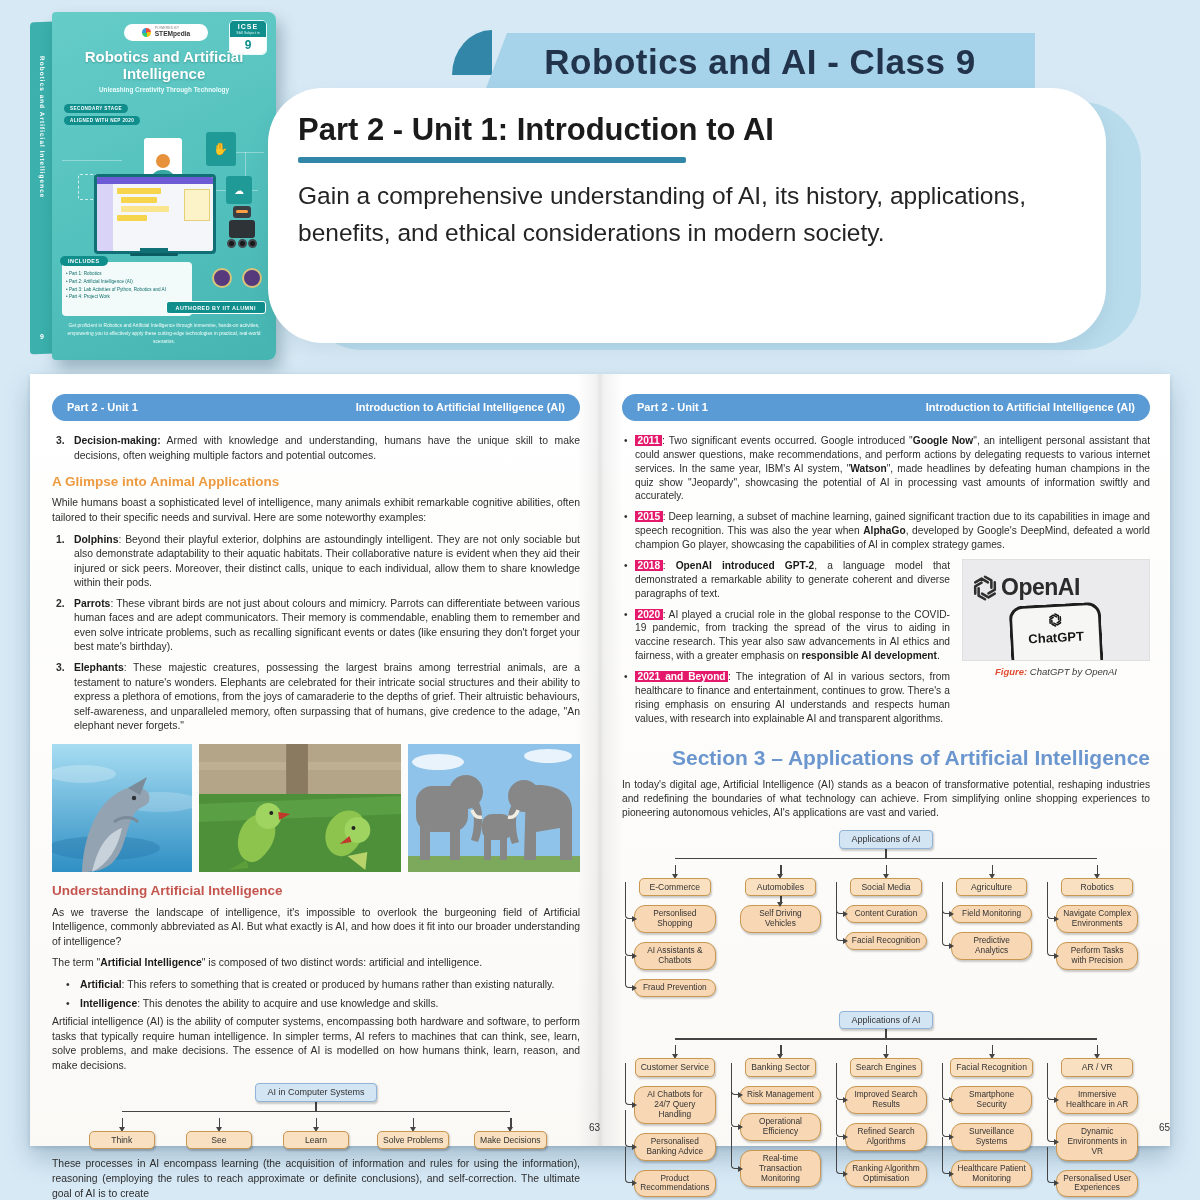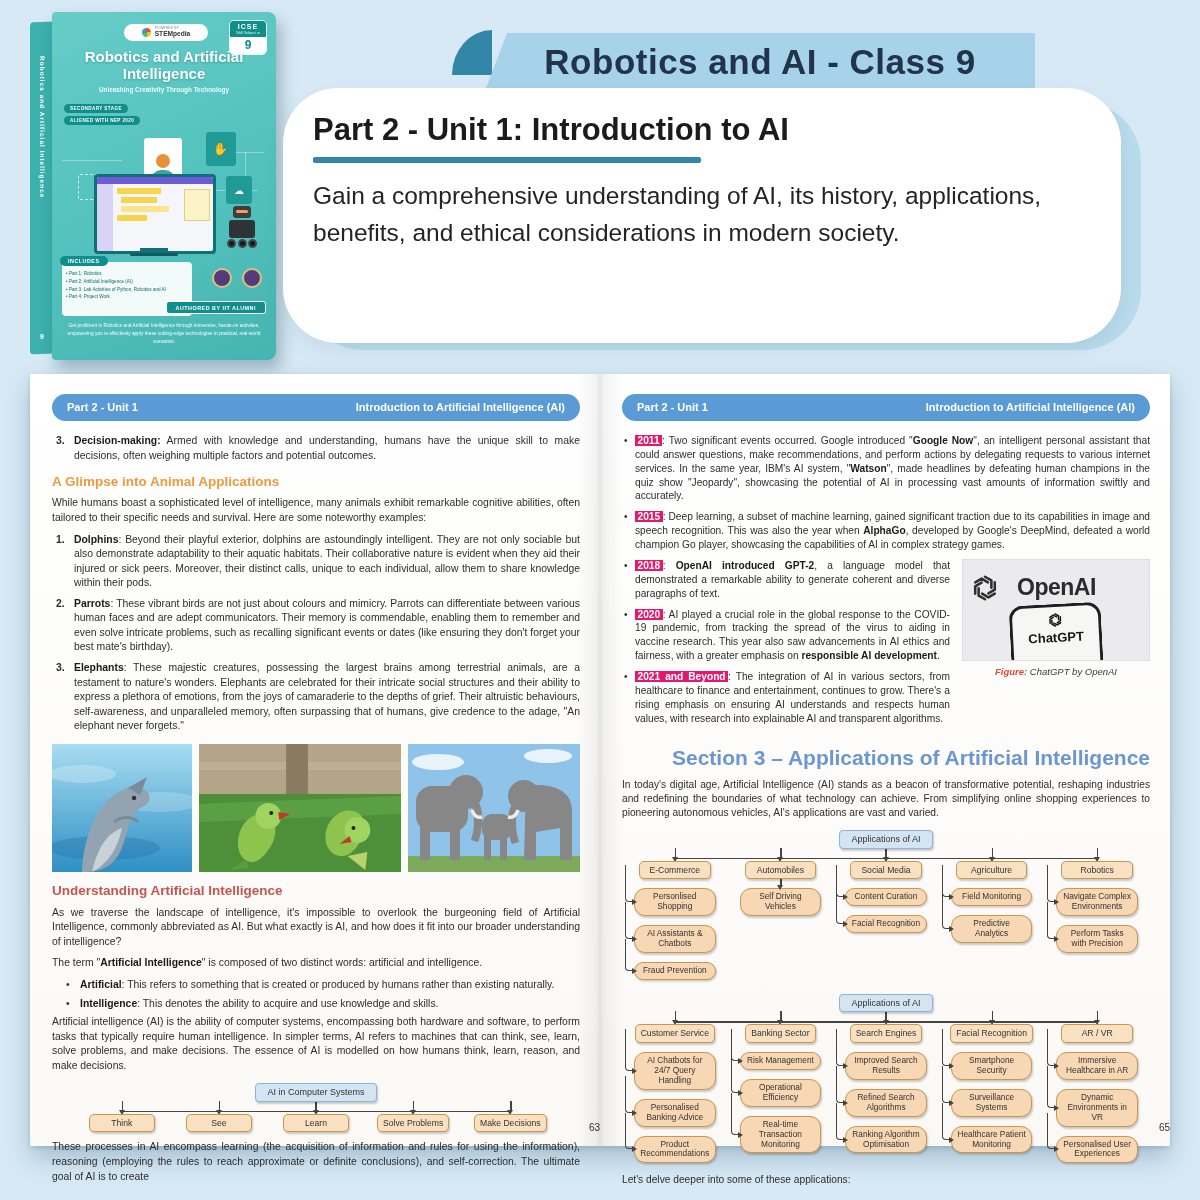--- a/index.html
+++ b/index.html
@@ -65,21 +65,21 @@
   .authored{position:absolute;right:10px;bottom:46px;background:#0f8e8c;border:1px solid #fff;color:#fff;
             font-size:5.4px;font-weight:bold;padding:2.5px 9px;border-radius:3px;letter-spacing:.5px;}
   .cover-footer{position:absolute;left:8px;right:8px;bottom:14px;text-align:center;color:#f2fdfc;font-size:4.8px;line-height:1.7;}
 
   
   .swoosh{position:absolute;left:452px;top:30px;width:40px;height:45px;background:#3287a8;border-radius:100% 0 0 0;}
   .banner{position:absolute;left:485px;top:33px;width:550px;height:58px;background:#a6d3e9;
           clip-path:polygon(22px 0,100% 0,100% 100%,0 100%);display:flex;align-items:center;justify-content:center;}
   .banner-title{font-size:35px;font-weight:bold;color:#22344c;letter-spacing:.5px;}
   .card-bg{position:absolute;left:303px;top:102px;width:838px;height:248px;background:#b9dcec;border-radius:60px;}
-  .card{position:absolute;left:283px;top:88px;width:838px;height:255px;background:#fff;border-radius:55px;
+  .card{position:absolute;left:268px;top:88px;width:838px;height:255px;background:#fff;border-radius:55px;
         box-shadow:0 8px 18px rgba(60,100,130,.10);padding:24px 30px 0 30px;box-sizing:border-box;}
   .card-title{font-size:31px;font-weight:bold;color:#1b1b1b;}
   .card-rule{width:388px;height:6px;background:#3287a8;border-radius:2px;margin-top:9px;}
   .card-desc{margin-top:15px;font-size:24.5px;color:#242424;line-height:1.5;max-width:810px;}
 
   
   .spread{position:absolute;left:30px;top:374px;width:1140px;height:772px;background:#fbfaf8;border-radius:3px;
           box-shadow:0 12px 26px rgba(40,80,110,.28),0 2px 4px rgba(40,80,110,.18);display:flex;}
   .spread::before{content:'';position:absolute;left:50%;top:0;bottom:0;width:46px;transform:translateX(-50%);
           background:linear-gradient(90deg,rgba(0,0,0,0),rgba(0,0,0,.05) 42%,rgba(0,0,0,.10) 50%,rgba(0,0,0,.05) 58%,rgba(0,0,0,0));z-index:5;pointer-events:none;}
@@ -106,21 +106,21 @@
   .caption{text-align:center;font-size:9.5px;font-style:italic;color:#3a3a3a;margin-bottom:4px;}
   .cap-label{color:#e04b2f;font-weight:bold;}
 
   
   .diagram{margin:10px auto 8px;font-size:8.3px;line-height:1.2;text-align:center;}
   .diagram.small{width:92%;}
   .diag-root-row{display:flex;justify-content:center;}
   .diag-root{background:#d3e4f3;border:1px solid #8fb4d8;border-radius:4px;padding:3px 11px;font-size:9px;color:#333;
              box-shadow:1px 1.5px 2px rgba(0,0,0,.2);position:relative;z-index:2;}
   .diag-link{width:1.2px;height:9px;background:#444;margin:0 auto;}
-  .diag-cols{display:flex;justify-content:flex-start;position:relative;padding-top:3px;}
+  .diag-cols{display:flex;justify-content:center;position:relative;padding-top:20px;}
   .diag-cols::before{content:'';position:absolute;top:0;height:1.2px;background:#444;left:10%;right:10%;}
   .diag-col{flex:1;display:flex;flex-direction:column;align-items:center;position:relative;padding:0 3px;box-sizing:border-box;}
   .diag-col::before{content:'';position:absolute;top:-13px;height:10px;width:1.2px;background:#444;left:50%;}
   .diag-col::after{content:'';position:absolute;top:-4px;left:50%;transform:translateX(-50%);
                    border:3.5px solid transparent;border-top:5px solid #444;border-bottom:0;}
   .diag-box{border:1px solid #c9974f;border-radius:5px;padding:3px 5px;color:#333;
             box-shadow:1px 1.5px 2px rgba(0,0,0,.2);box-sizing:border-box;}
   .diag-head{background:#f9e0c0;min-width:72%;position:relative;z-index:3;font-size:8.6px;}
   .diag-child{background:#f8d7b4;margin-top:9px;width:82%;position:relative;border-radius:11px;}
   .diag-child::before{content:'';position:absolute;left:-10px;top:-24px;bottom:50%;width:9px;
@@ -132,21 +132,21 @@
 
   
   .tl-item{display:flex;margin-bottom:7px;}
   .tl-bullet{width:13px;flex:none;font-size:10px;padding-left:2px;box-sizing:border-box;}
   .tl-text{flex:1;}
   .year{background:#e5196b;color:#fff;padding:0 2.5px;font-weight:600;}
   .gpt-row{display:flex;gap:12px;margin-bottom:2px;}
   .gpt-left{flex:1;}
   .gpt-fig{width:188px;flex:none;}
   .gpt-img{height:102px;background:#ebebed;position:relative;overflow:hidden;border:1px solid #e0e0e2;box-sizing:border-box;}
-  .gpt-brand{position:absolute;top:12px;left:7px;display:flex;align-items:center;gap:17px;}
+  .gpt-brand{position:absolute;top:12px;left:7px;display:flex;align-items:center;gap:1px;}
   .gpt-brand-name{font-size:23px;color:#2b2b2b;font-weight:600;letter-spacing:-.5px;}
   .gpt-phone{position:absolute;left:50%;bottom:-6px;width:92px;height:62px;transform:translateX(-50%) rotate(-3deg);
              background:#f6f6f4;border:3px solid #1e1e1e;border-bottom:none;border-radius:14px 14px 0 0;
              display:flex;flex-direction:column;align-items:center;padding-top:5px;box-sizing:border-box;}
   .gpt-phone-name{font-size:13px;font-weight:bold;color:#161616;margin-top:1px;}
 </style>
 </head>
 <body>
 
 <div class="book">

